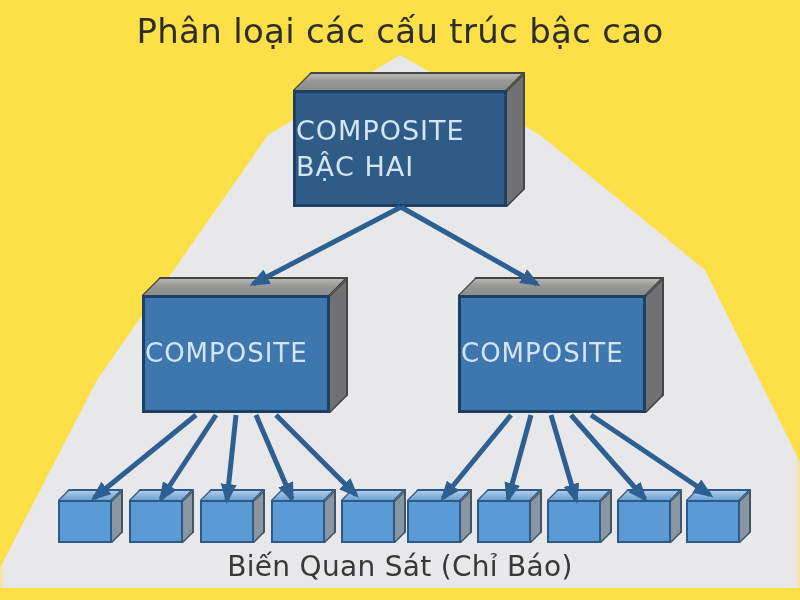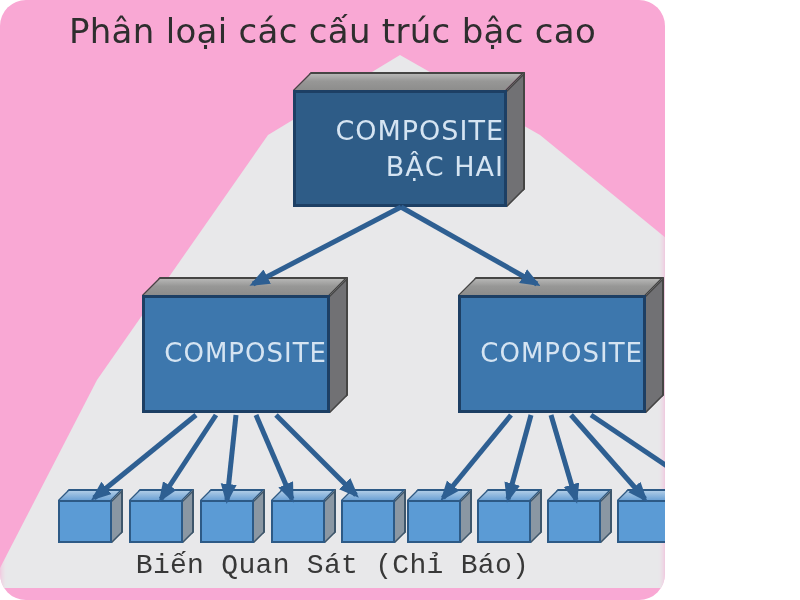--- a/index.html
+++ b/index.html
@@ -1,55 +1,54 @@
 <!DOCTYPE html>
 <html style="--c-second: #2e5c87; --c-first: #3d77ad; --c-obs: #5b9bd5; --c-pyramid: #e8e8ea; --c-title: #2e2e2e; --c-boxtext: #d5e4f2;"><head>
 <meta charset="utf-8">
 <style>
   html,body { margin:0; padding:0; background:#ffffff; }
   .stage {
-    position:relative; width:665px; height:600px; background:#f9a8d4;
+    position:relative; width:800px; height:600px; background:#fde047;
     overflow:hidden;
     font-family:"DejaVu Sans","Liberation Sans",sans-serif;
-    border-radius:26px;
   }
   
   .pyramid {
     position:absolute; inset:0;
     background:var(--c-pyramid,#e8e8ea);
     clip-path:polygon(400px 55px, 540px 135px, 705px 270px, 800px 462px,
                       800px 588px, 0px 588px, 0px 568px, 97px 380px, 268px 135px);
     filter:blur(3px);
   }
   .title {
     position:absolute; top:10px; left:0; width:100%;
     text-align:center; font-size:34px; line-height:1.25;
     color:var(--c-title,#2e2e2e); letter-spacing:.3px;
   }
   .footer-label {
     position:absolute; top:550px; left:0; width:100%;
-    text-align:center; font-size:28px; color:#383838; letter-spacing:.3px;font-family:Liberation Mono, monospace;
+    text-align:center; font-size:28px; color:#383838; letter-spacing:.3px;
   }
   
   .box3d { position:absolute; }
   .face { position:absolute; box-sizing:border-box; }
   .face-top {
     left:0; top:0; width:var(--w); height:var(--d);
     transform:skewX(-45deg); transform-origin:0 100%;
     background:linear-gradient(180deg,#b6b6b5 0%,#979796 45%,#8d8d8c 100%);
     border:2px solid #454544; border-bottom:none;
   }
   .face-side {
     left:var(--w); top:var(--d); width:var(--d); height:var(--h);
     transform:skewY(-45deg); transform-origin:0 0;
     background:#717174; border:2px solid #454544; border-left:none;
   }
   .face-front {
     left:0; top:var(--d); width:var(--w); height:var(--h);
-    display:flex; flex-direction:column; align-items:flex-end; justify-content:center;
+    display:flex; flex-direction:column; align-items:flex-start; justify-content:center;
     border:3px solid #1d3f64; color:var(--c-boxtext,#d5e4f2);
     text-align:center; line-height:1.3; letter-spacing:1px;
   }
   .second { left:293px; top:72px; width:232px; height:135px; --w:214px; --h:117px; --d:18px; }
   .second .face-front { background:var(--c-second,#2e5c87); font-size:27px; }
   .first  { top:277px; width:206px; height:136px; --w:188px; --h:118px; --d:18px; }
   .first.a{ left:142px; }
   .first.b{ left:458px; }
   .first .face-front { background:var(--c-first,#3d77ad); font-size:26px; }
   .obs { top:489px; width:65px; height:54px; --w:54px; --h:43px; --d:11px; }

